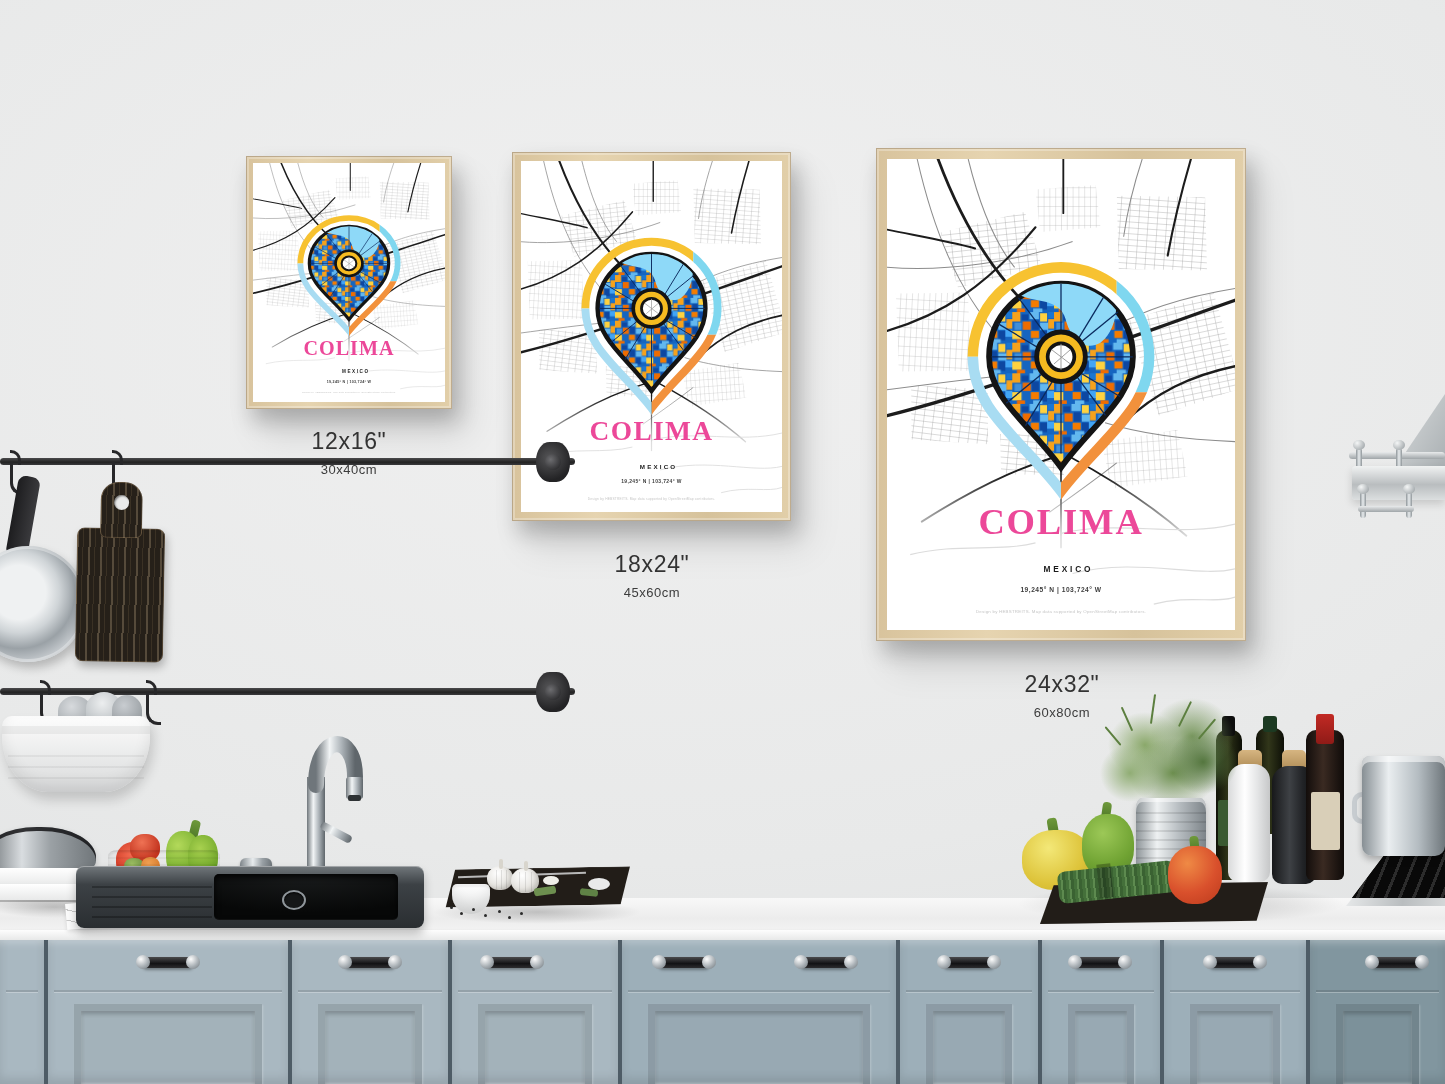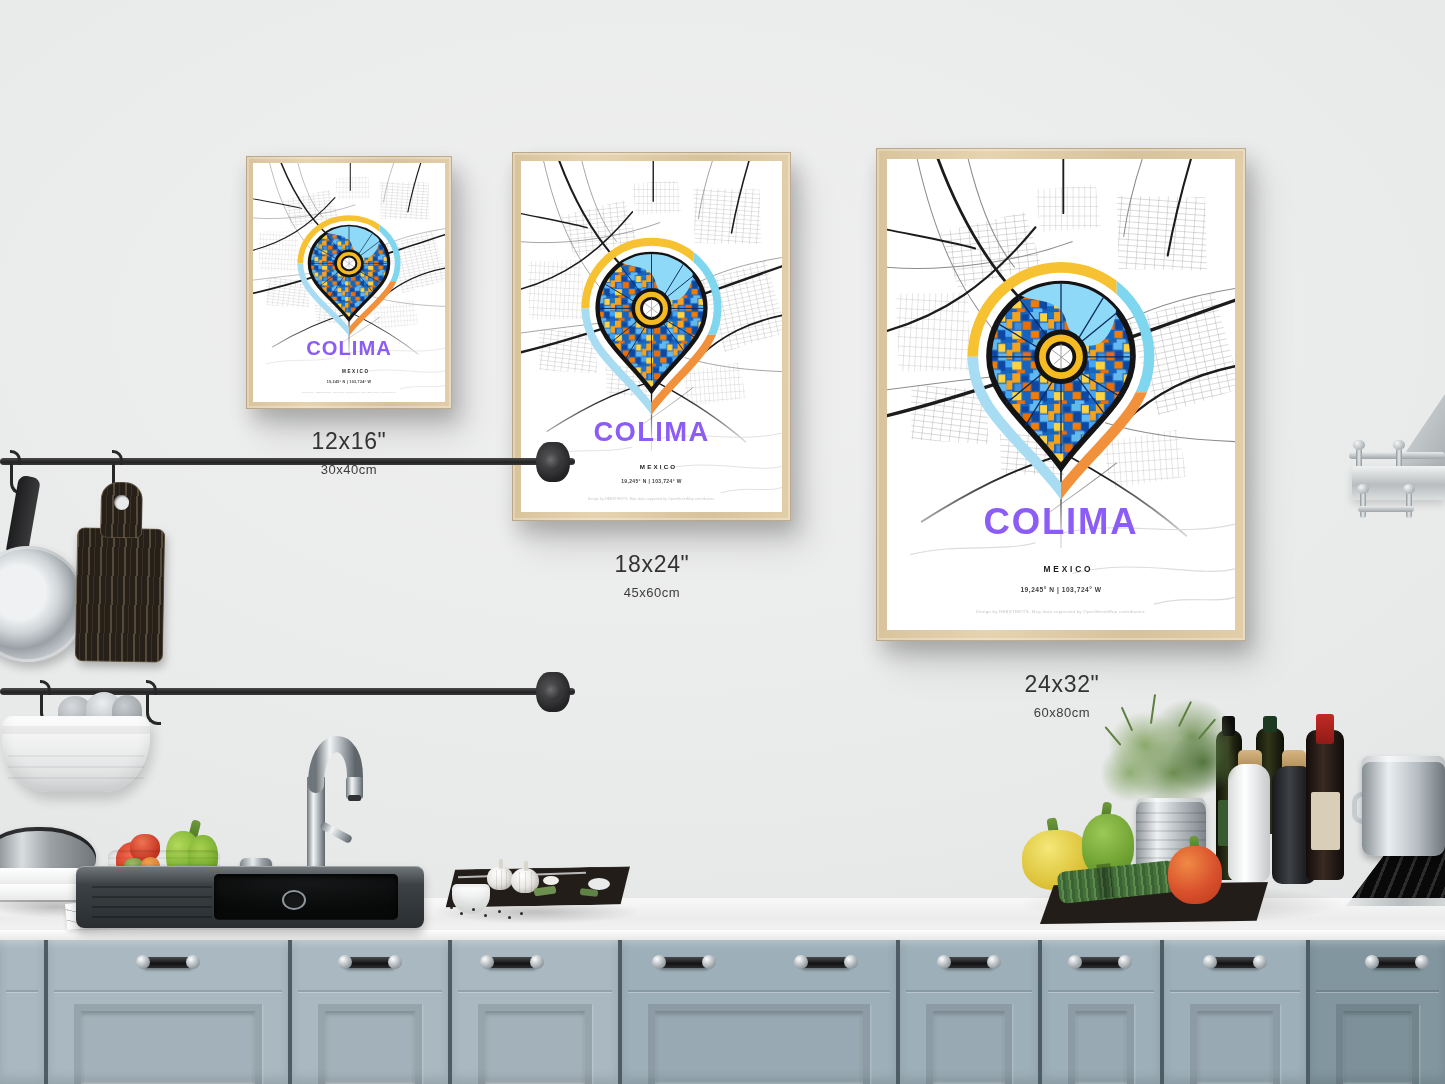--- a/index.html
+++ b/index.html
@@ -8,21 +8,21 @@
          font-family:"Liberation Sans", sans-serif;}
   .abs{position:absolute;}
 
   
   .poster{position:absolute;background:linear-gradient(90deg,#d8c39c,#e6d4b0 30%,#d6c29b 70%,#e2cfa9);
           box-shadow:6px 12px 20px rgba(0,0,0,.22), 16px 26px 34px rgba(0,0,0,.10),
                      inset 0 0 0 1px rgba(120,95,60,.38), inset 0 0 0 3px rgba(255,255,255,.28);}
   .paper{position:absolute;background:#fff;overflow:hidden;box-shadow:inset 0 0 6px rgba(0,0,0,.18);}
   .map-host, .map-host svg{position:absolute;left:0;top:0;width:100%;height:100%;}
   .p-city{position:absolute;left:0;right:0;top:73.2%;text-align:center;font-weight:800;
-          color:#8b5cf6;font-size:calc(var(--w) * 0.105);letter-spacing:.05em;line-height:1;}
+          color:#ec4899;font-size:calc(var(--w) * 0.105);letter-spacing:.05em;line-height:1;font-family:Liberation Serif, serif;}
   .p-country{position:absolute;left:12px;right:0;top:86%;text-align:center;font-weight:700;
           color:#1b1b1b;font-size:calc(var(--w) * 0.024);letter-spacing:.34em;text-indent:.34em;}
   .p-coords{position:absolute;left:0;right:0;top:90.6%;text-align:center;font-weight:600;
           color:#3c3c3c;font-size:calc(var(--w) * 0.019);letter-spacing:.08em;}
   .p-credit{position:absolute;left:0;right:0;top:95.6%;text-align:center;
           color:#c6c6c6;font-size:calc(var(--w) * 0.0125);letter-spacing:.06em;white-space:nowrap;}
 
   .size-label{position:absolute;width:200px;text-align:center;color:#333;}
   .size-label .in{font-size:23px;font-weight:500;letter-spacing:.03em;}
   .size-label .cm{font-size:13px;font-weight:400;letter-spacing:.04em;margin-top:7px;color:#3c3c3c;}

